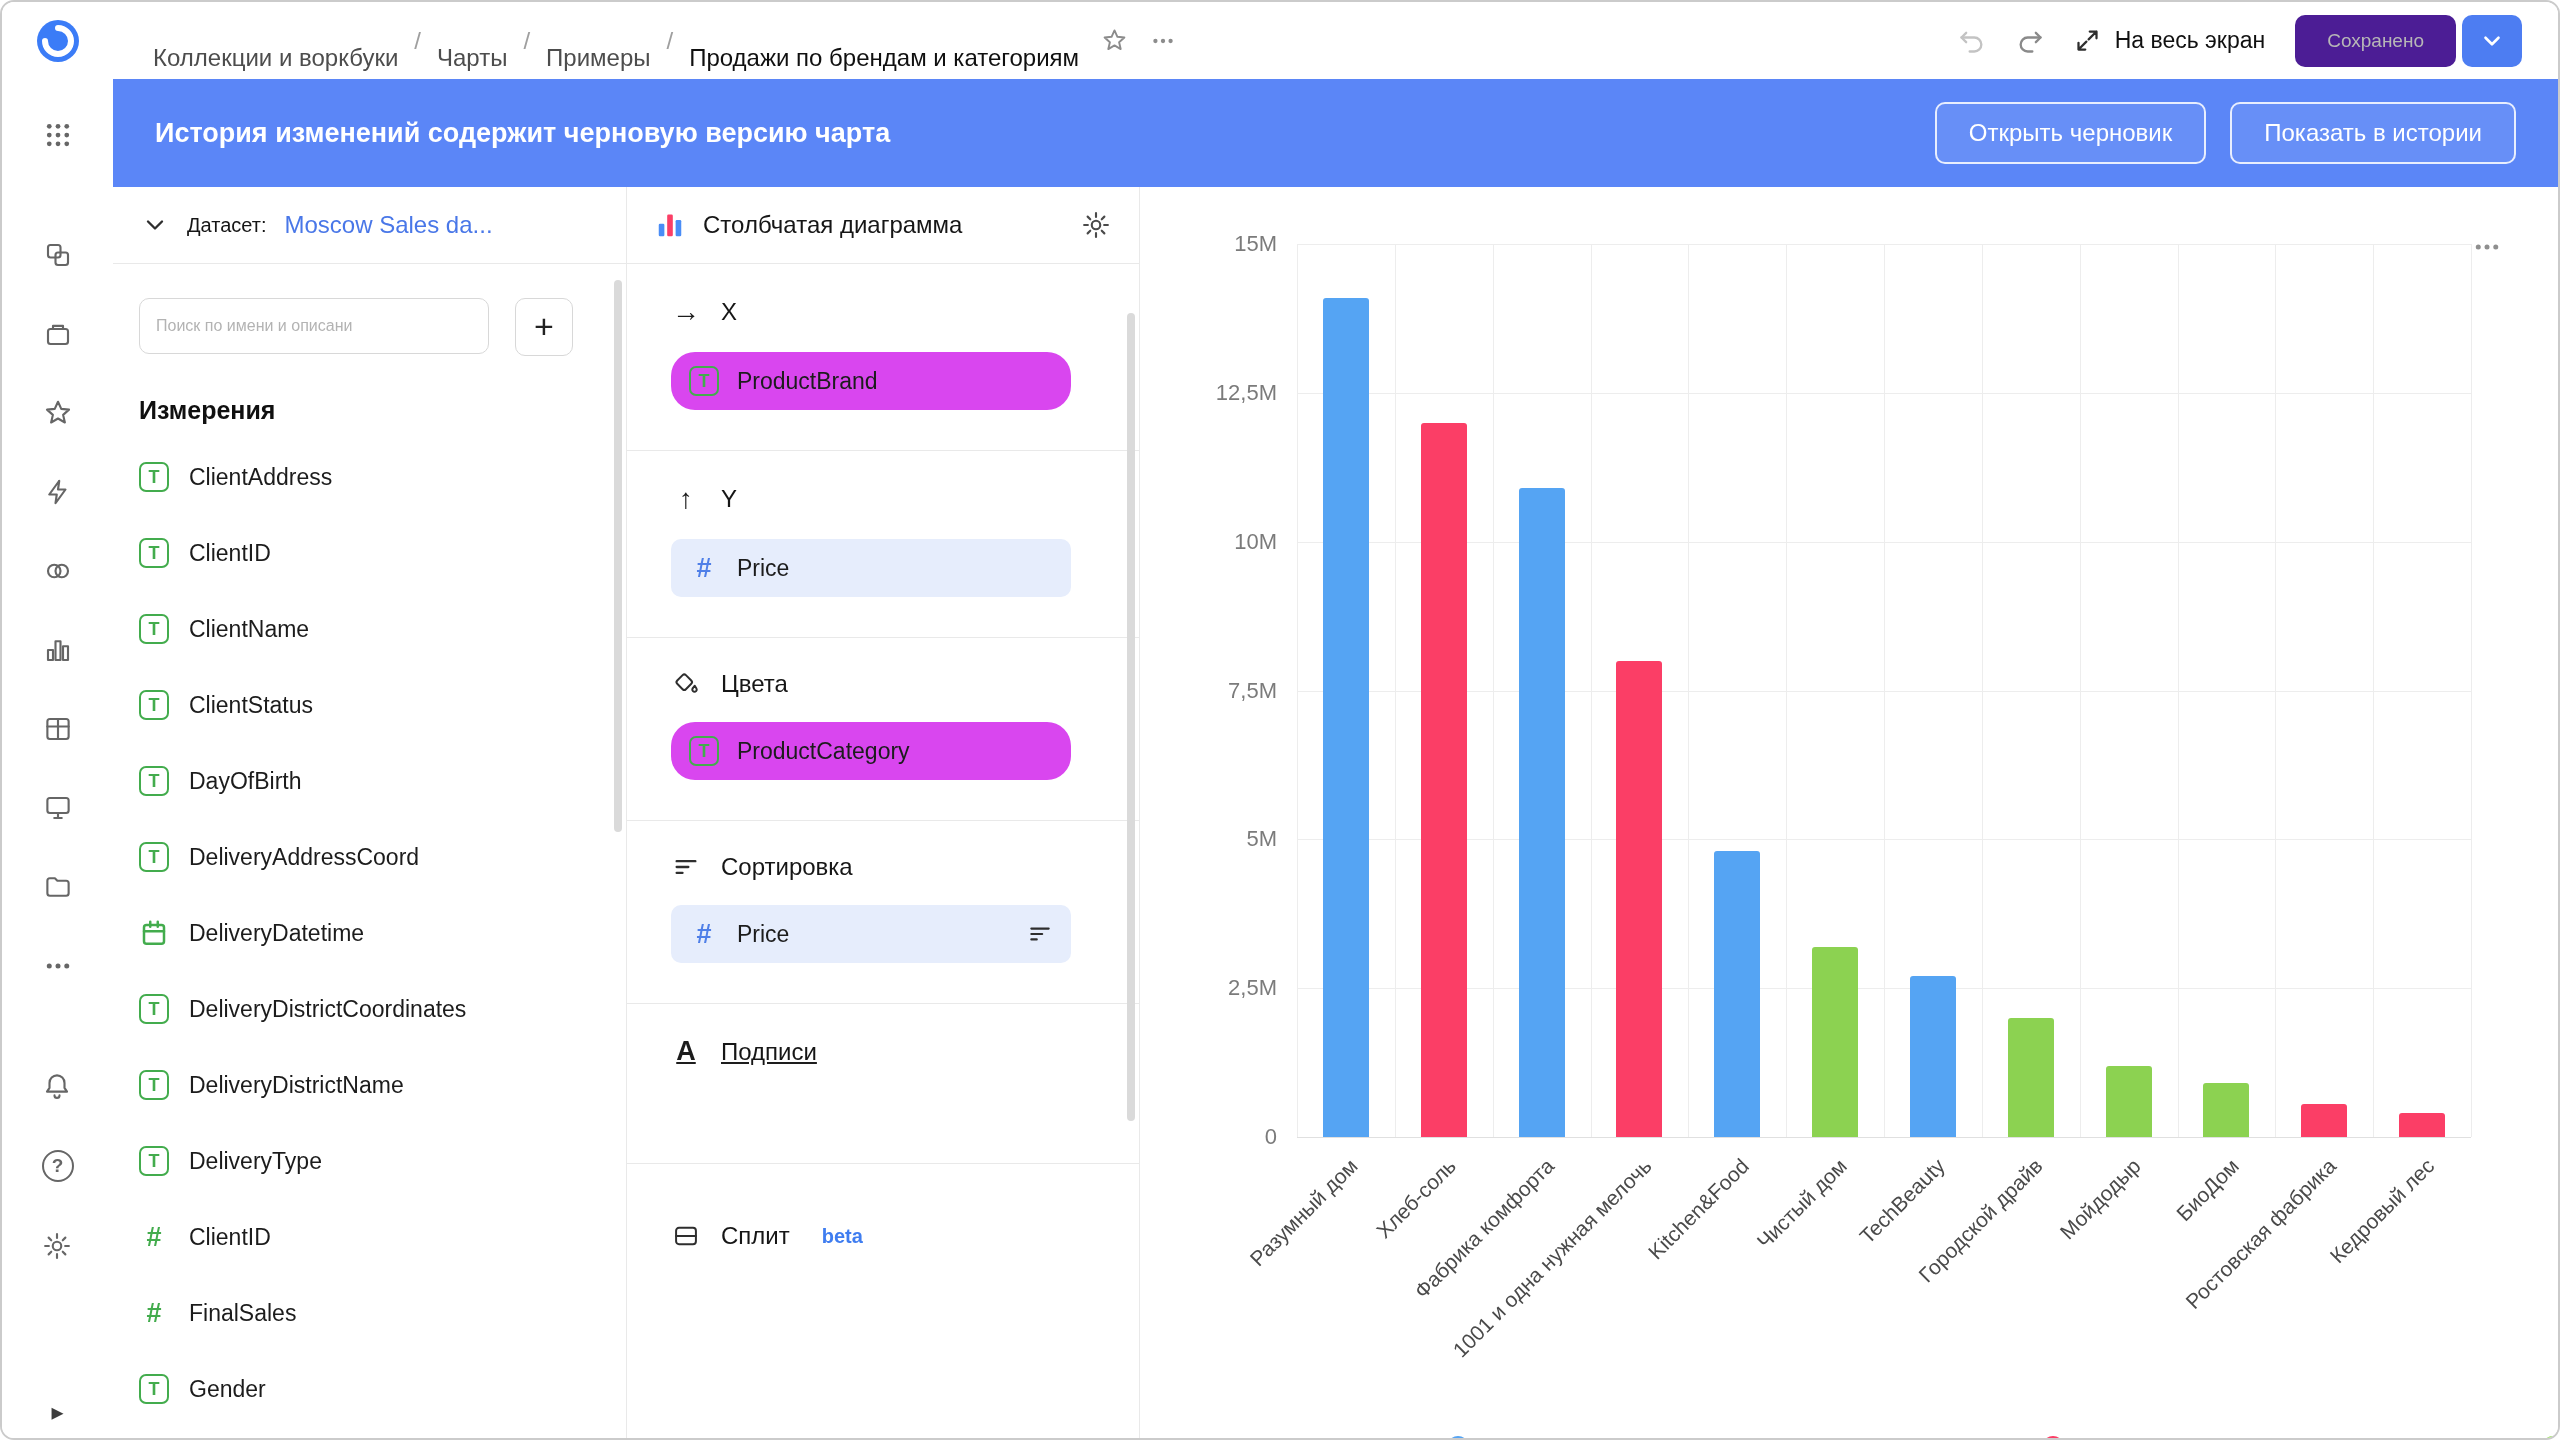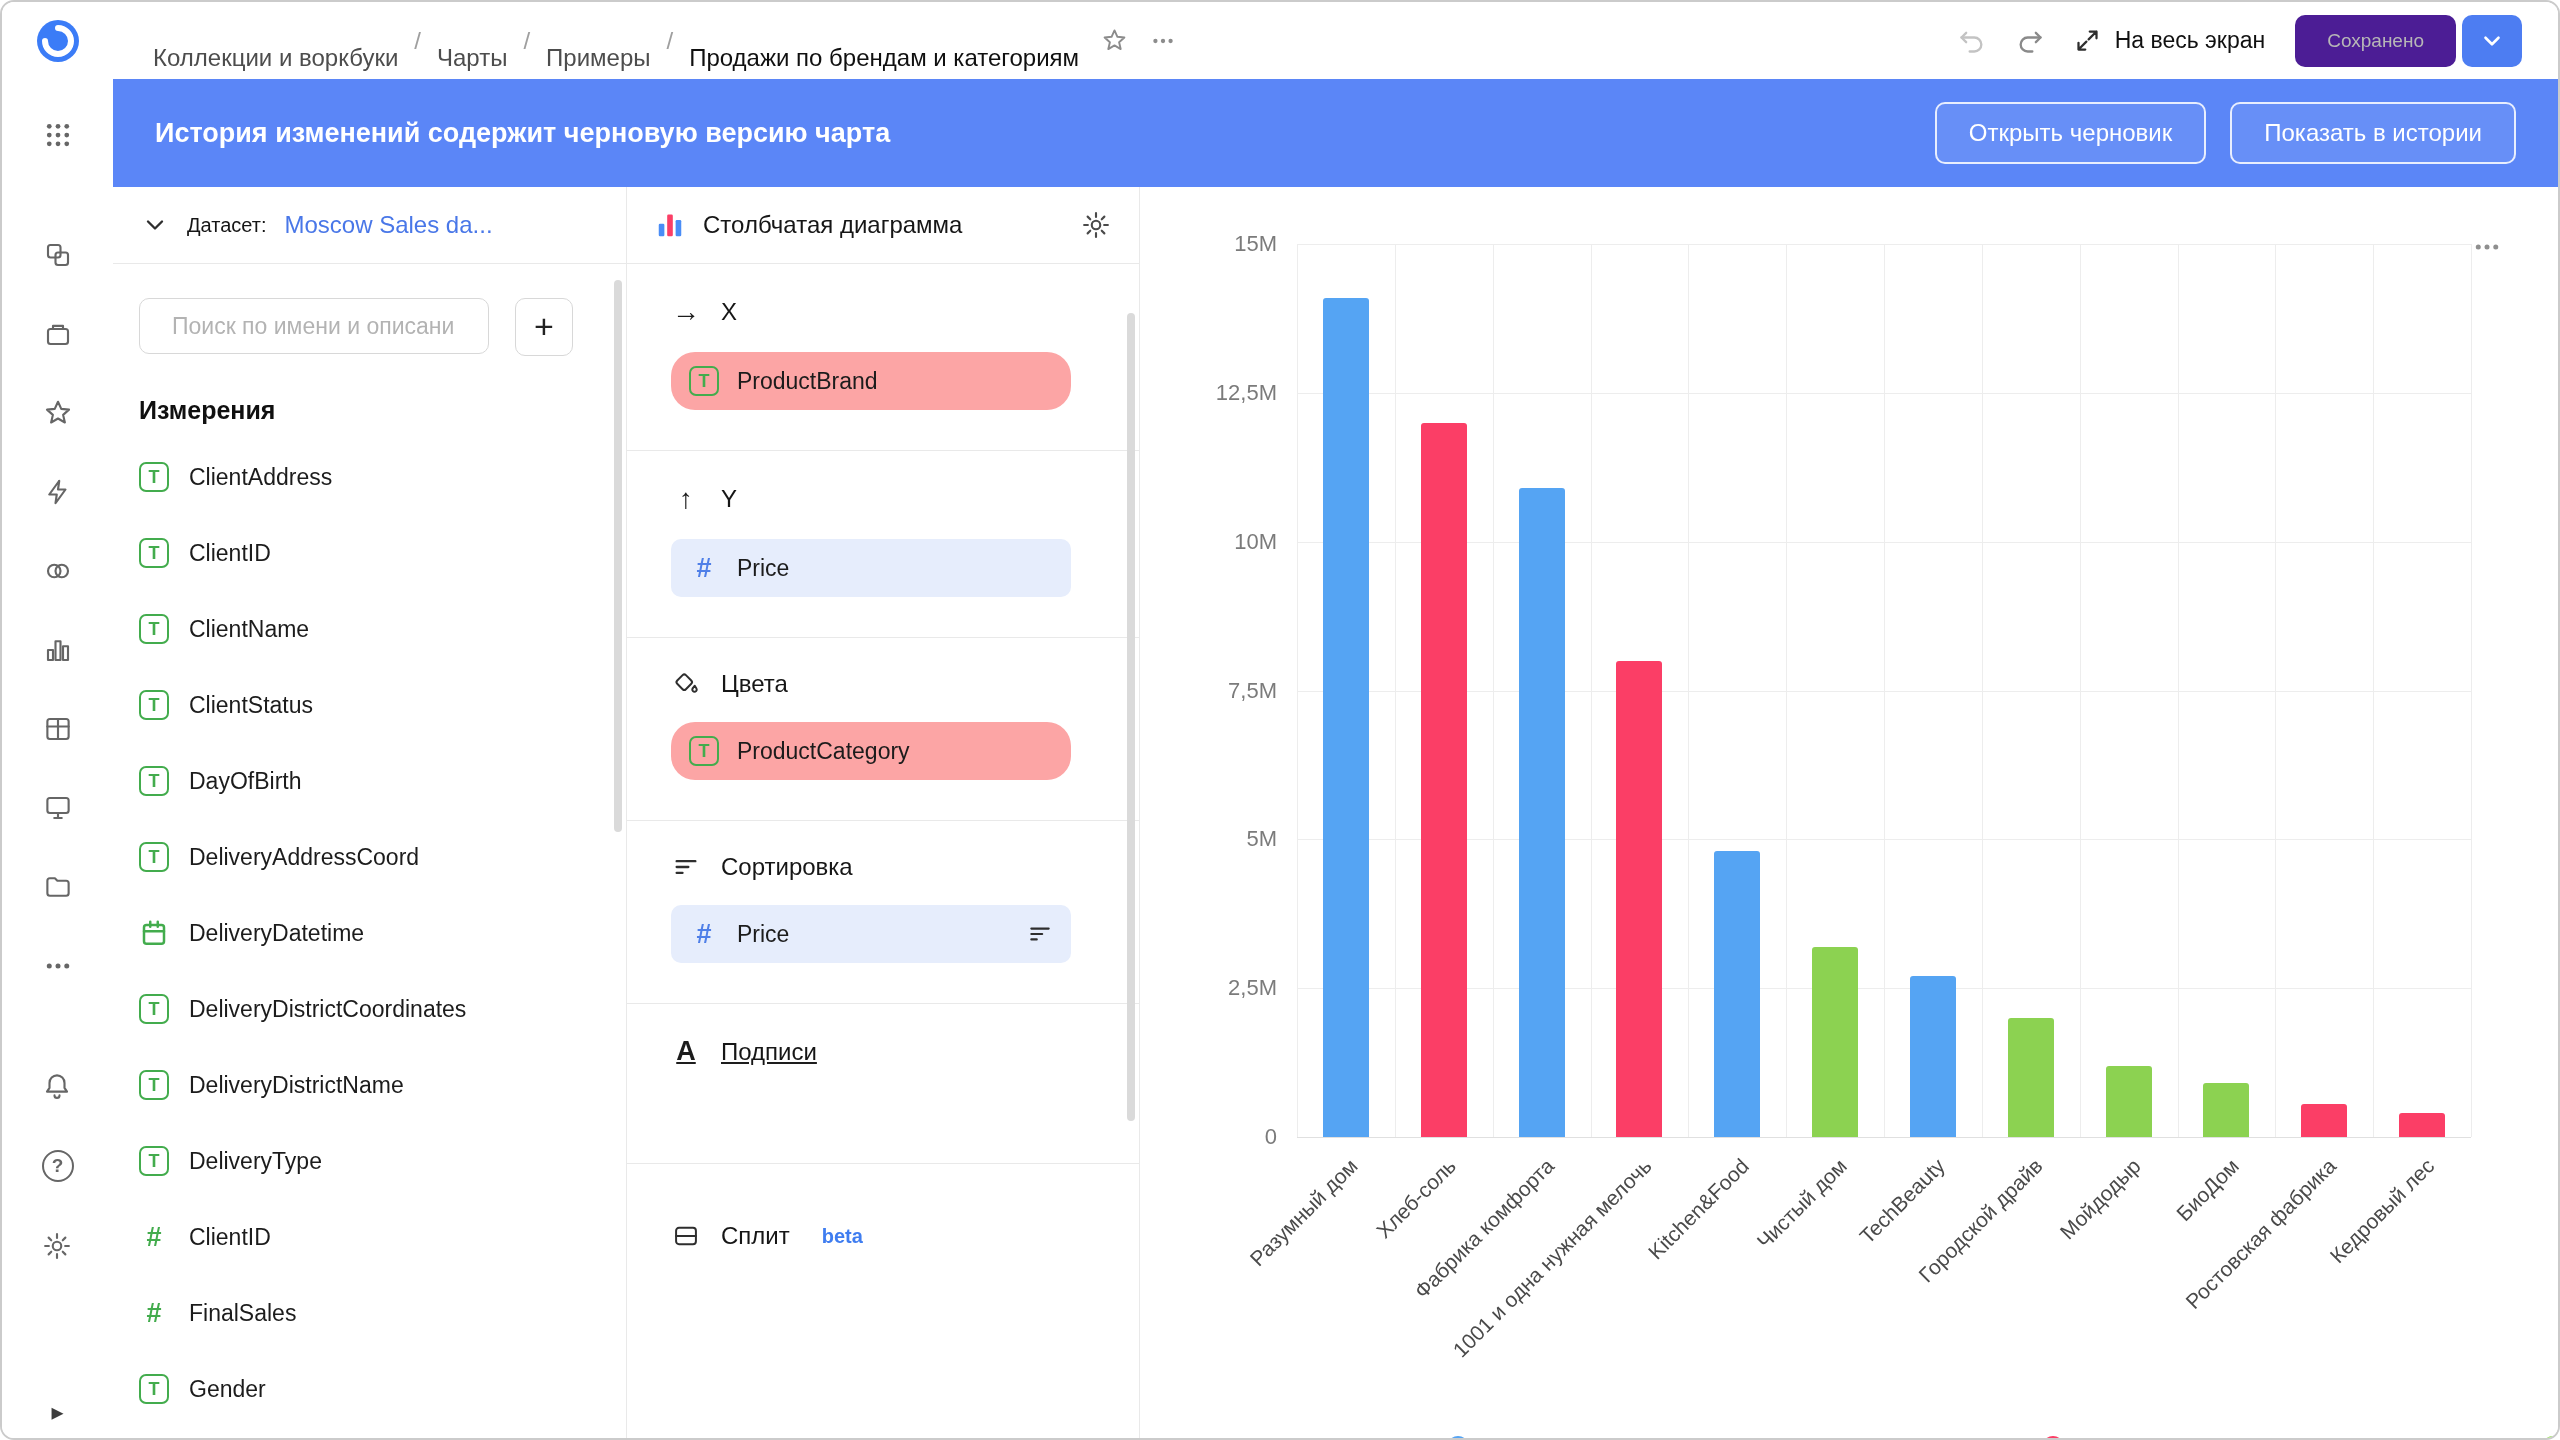--- a/index.html
+++ b/index.html
@@ -40,21 +40,21 @@
   .content{position:absolute;left:111px;top:185px;right:0;bottom:0;display:flex;}
   .panel-dataset{width:514px;border-right:1px solid #e9e9e9;position:relative;box-sizing:border-box;overflow:hidden;}
   .panel-config{width:513px;border-right:1px solid #e9e9e9;position:relative;box-sizing:border-box;overflow:hidden;}
   .panel-chart{flex:1;position:relative;overflow:hidden;background:#fff;}
   .panel-head{height:77px;border-bottom:1px solid #e9e9e9;display:flex;align-items:center;padding:0 28px;gap:18px;box-sizing:border-box;}
   .ds-label{font-size:20px;color:#161616;}
   .ds-name{font-size:24px;color:#4977e8;cursor:pointer;}
 
   .ds-body{padding:0 26px;position:relative;}
   .search-row{margin-top:34px;display:flex;gap:26px;}
-  .search-input{width:350px;height:56px;border:1px solid #d8d8d8;border-radius:10px;padding:0 32px;font-size:23px;color:#222;box-sizing:border-box;outline:none;font-family:"Liberation Sans",sans-serif;}
+  .search-input{width:350px;height:56px;border:1px solid #d8d8d8;border-radius:10px;padding:0 16px;font-size:16px;color:#222;box-sizing:border-box;outline:none;font-family:"Liberation Sans",sans-serif;}
   .search-input::placeholder{color:#b3b3b3;}
   .add-btn{width:56px;height:56px;border:1px solid #d8d8d8;border-radius:10px;background:#fff;display:flex;align-items:center;justify-content:center;font-size:34px;font-weight:400;color:#222;cursor:pointer;}
   .add-btn::before{content:"+";line-height:1;margin-top:-3px;}
   .sec-title{margin-top:40px;font-size:25px;font-weight:700;color:#101010;}
   .field-list{margin-top:14px;}
   .field-row{height:76px;display:flex;align-items:center;gap:20px;cursor:pointer;}
   .field-label{font-size:23px;color:#1c1c1c;}
 
   .fi{width:30px;height:30px;display:flex;align-items:center;justify-content:center;flex:none;box-sizing:border-box;}
   .fi-text{border:2px solid #43ac4d;border-radius:7px;color:#43ac4d;font-weight:700;font-size:18px;}
@@ -66,21 +66,21 @@
   
   .cfg-title{font-size:24px;font-weight:500;color:#161616;}
   .cfg-gear{margin-left:auto;color:#4a4a4a;cursor:pointer;}
   .section{padding:32px 44px 40px;border-bottom:1px solid #e9e9e9;}
   .sec-head{display:flex;align-items:center;gap:20px;font-size:24px;color:#161616;}
   .sec-icon{width:30px;text-align:center;font-size:28px;color:#1c1c1c;flex:none;display:flex;align-items:center;justify-content:center;}
   .arrow-right-icon::before{content:"\2192";}
   .arrow-up-icon::before{content:"\2191";}
   .labels-a-icon::before{content:"A";font-weight:600;font-size:27px;}
   .chip{margin-top:24px;width:400px;height:58px;border-radius:10px;display:flex;align-items:center;gap:18px;padding:0 18px;box-sizing:border-box;cursor:pointer;}
-  .chip-green{background:#fca5a5;border-radius:24px;}
+  .chip-green{background:#d946ef;border-radius:24px;}
   .chip-blue{background:#e6edfc;}
   .chip-label{font-size:23px;color:#1c1c1c;}
   .chip-sort{margin-left:auto;}
   .section-labels{padding-bottom:96px;text-decoration:underline;}
   .section-split{border-bottom:none;padding-top:58px;}
   .beta{color:#3f7df0;font-size:20px;font-weight:700;margin-left:12px;}
 
   
   .more-dots{position:absolute;top:45px;right:56px;cursor:pointer;}
   .yaxis{position:absolute;left:0;top:57px;width:137px;height:893px;}

